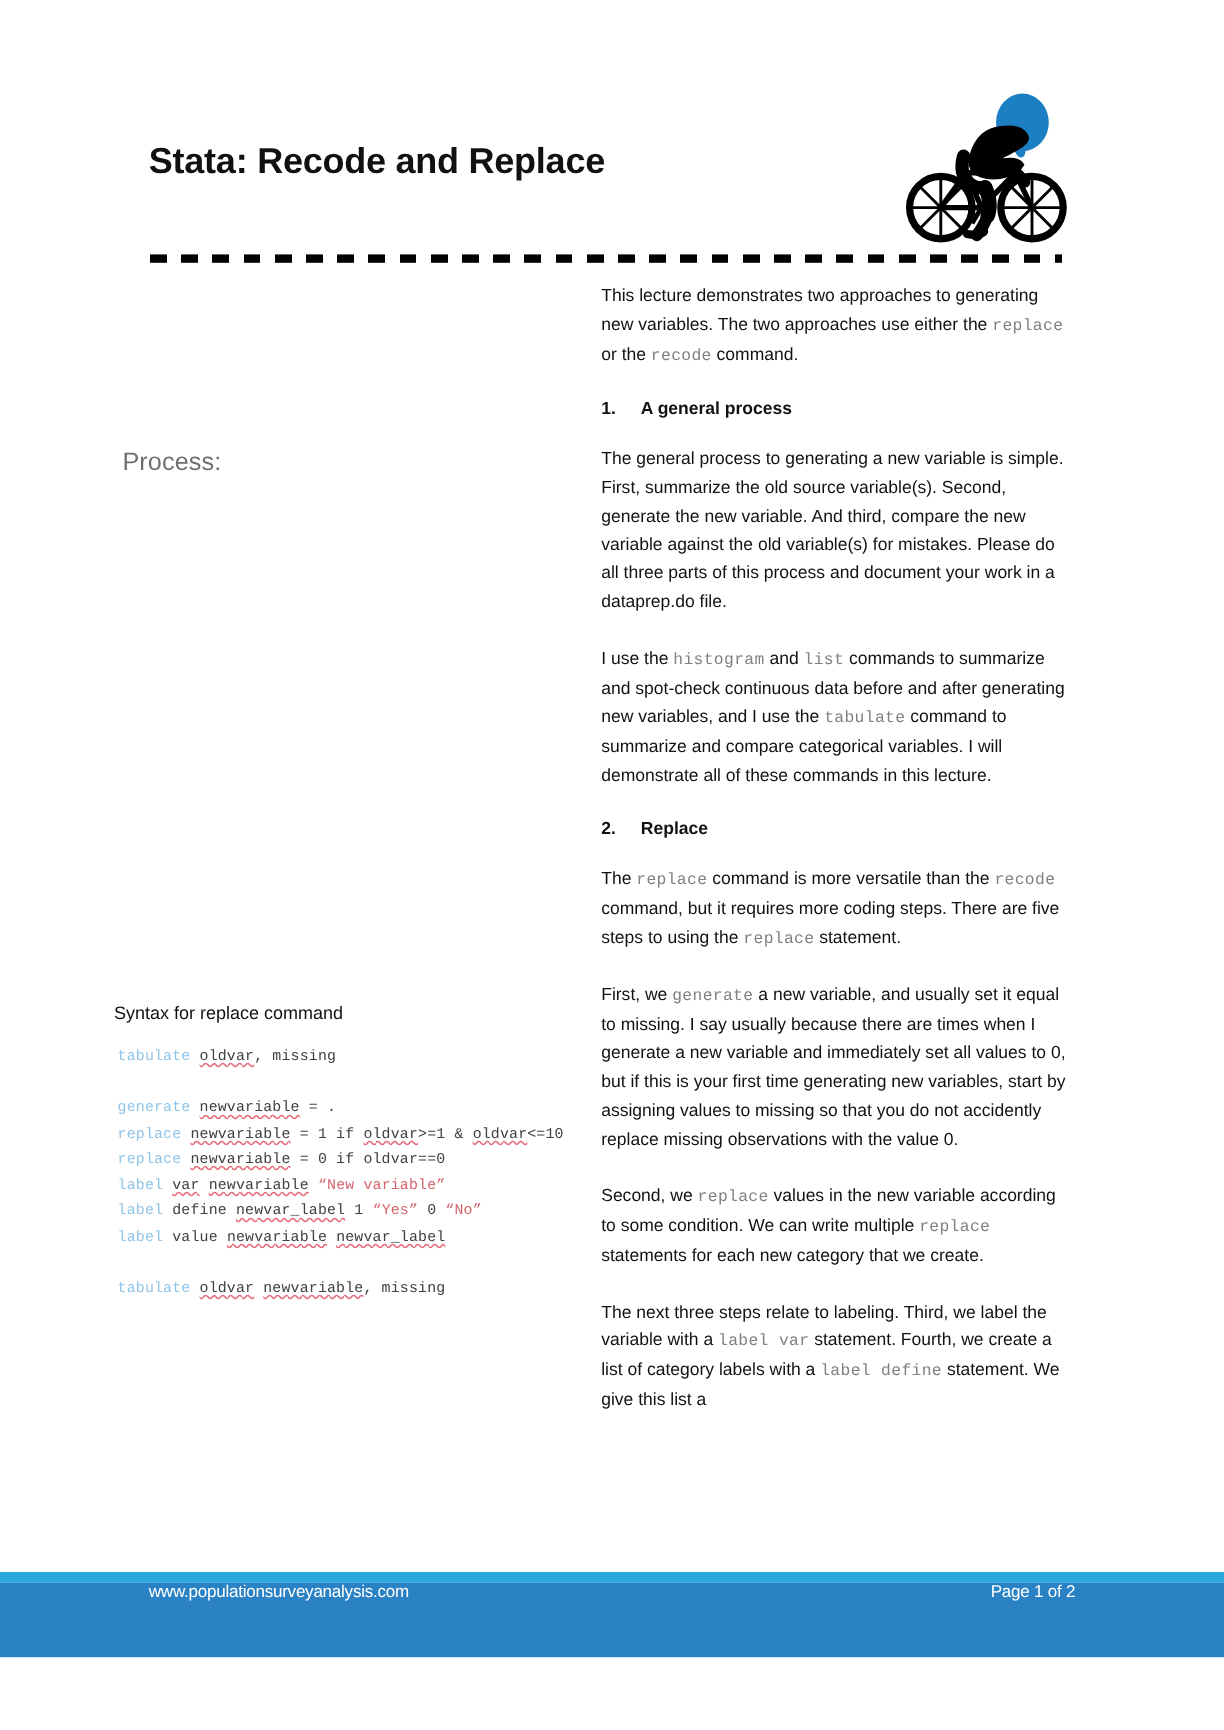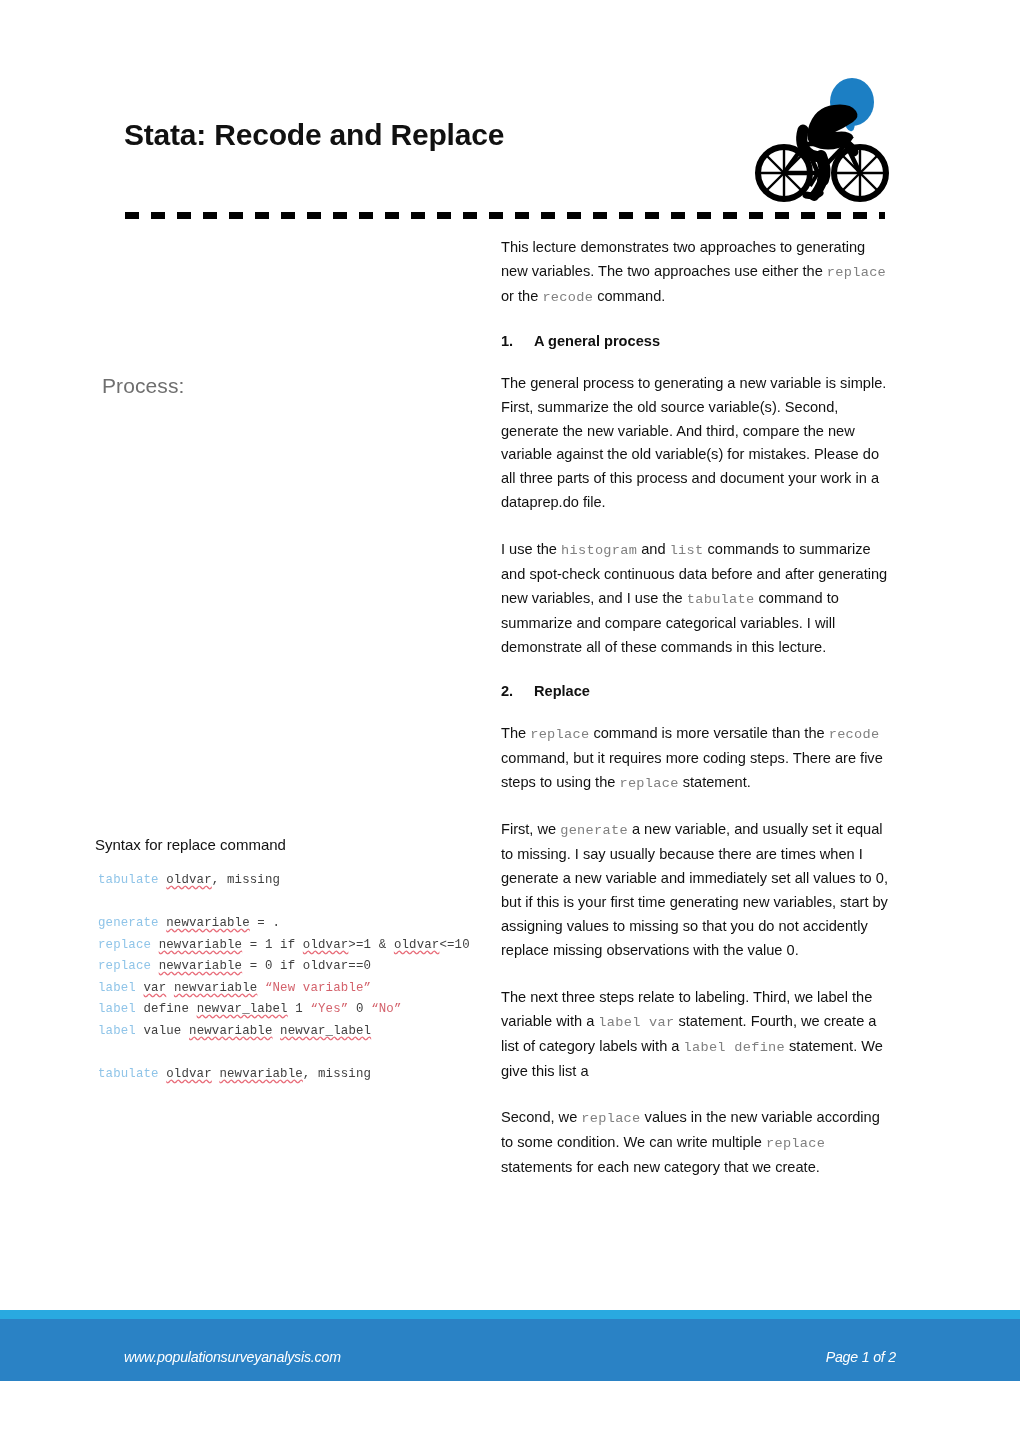--- a/index.html
+++ b/index.html
@@ -107,23 +107,22 @@
     text-underline-offset:2px;
   }
 
   
   .footer {
     position:absolute; left:0px; bottom:61px; width:1020px;
   }
   .footer-stripe { height:9px; background:#29a9e0; width:1020px; }
   .footer-bar {
     height:62px; background:#2a82c5; width:1020px;
-    display:flex; align-items:flex-end; justify-content:space-between;
-    padding:16px 124px;
-    font-style:italic;
+    display:flex; align-items:flex-start; justify-content:space-between;
+    padding:0 124px;
   }
   .footer-url, .footer-page {
     color:#ffffff; font-size:14.2px; letter-spacing:-0.2px;
   }
 </style>
 </head>
 <body>
 
 <div class="page">
 
@@ -245,23 +244,23 @@
 
     <h2 class="section-head">
       <span class="num">2.</span>
       <span>Replace</span>
     </h2>
 
     <p class="body-p"><span>The </span><code class="mono">replace</code><span> command is more versatile than the </span><code class="mono">recode</code><span> command, but it requires more coding steps. There are five steps to using the </span><code class="mono">replace</code><span> statement.</span></p>
 
     <p class="body-p"><span>First, we </span><code class="mono">generate</code><span> a new variable, and usually set it equal to missing. I say usually because there are times when I generate a new variable and immediately set all values to 0, but if this is your first time generating new variables, start by assigning values to missing so that you do not accidently replace missing observations with the value 0.</span></p>
 
+    <p class="body-p"><span>Second, we </span><code class="mono">replace</code><span> values in the new variable according to some condition. We can write multiple </span><code class="mono">replace</code><span> statements for each new category that we create.</span></p>
+
     <p class="body-p"><span>The next three steps relate to labeling. Third, we label the variable with a </span><code class="mono">label var</code><span> statement. Fourth, we create a list of category labels with a </span><code class="mono">label define</code><span> statement. We give this list a</span></p>
-
-    <p class="body-p"><span>Second, we </span><code class="mono">replace</code><span> values in the new variable according to some condition. We can write multiple </span><code class="mono">replace</code><span> statements for each new category that we create.</span></p>
 
   </div>
 
   <div class="footer">
     <div class="footer-stripe"></div>
     <div class="footer-bar">
       <span class="footer-url">www.populationsurveyanalysis.com</span>
       <span class="footer-page">Page 1 of 2</span>
     </div>
   </div>

